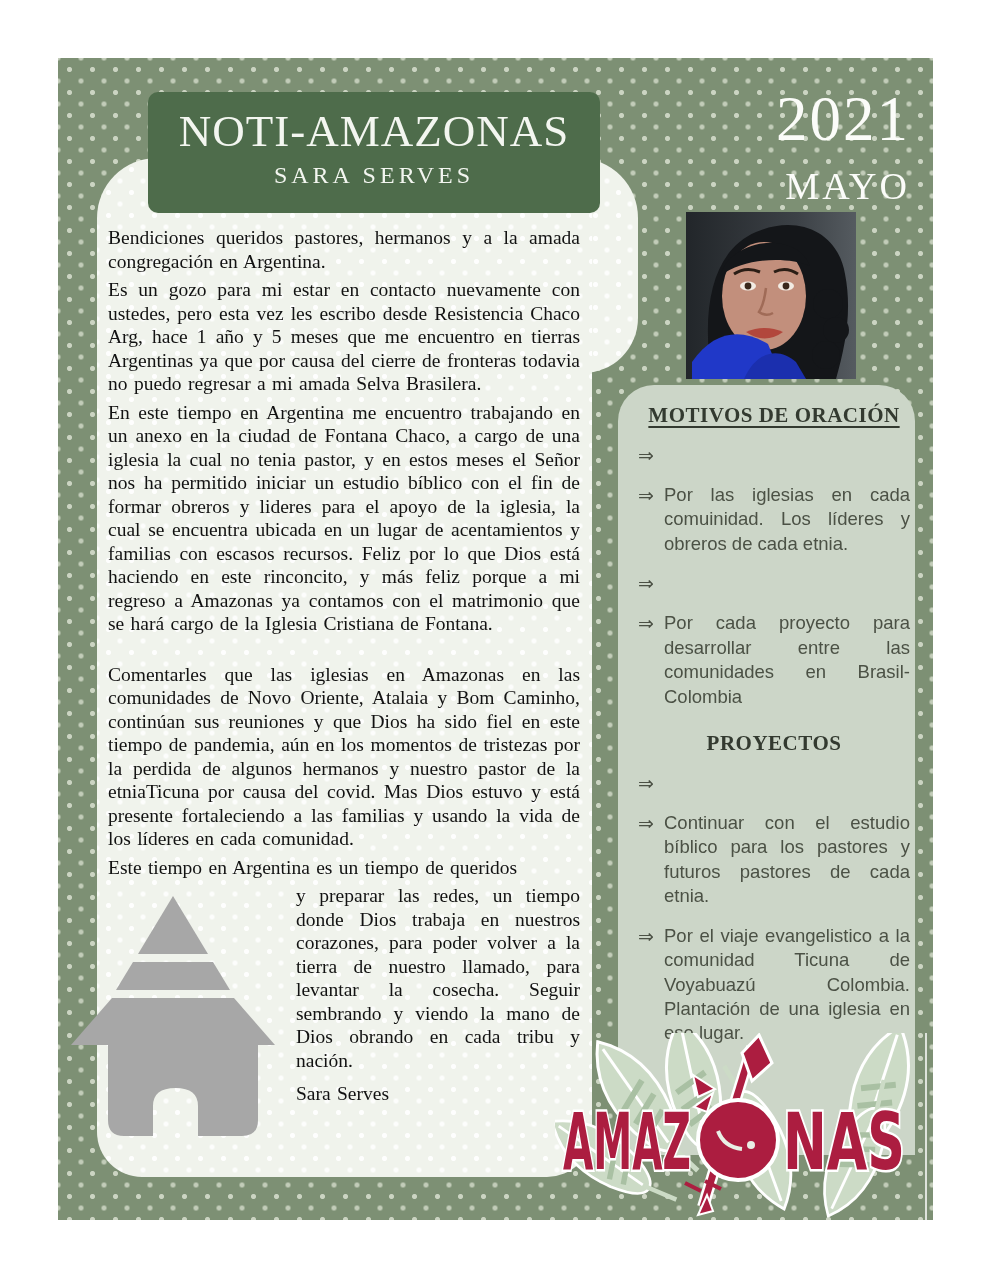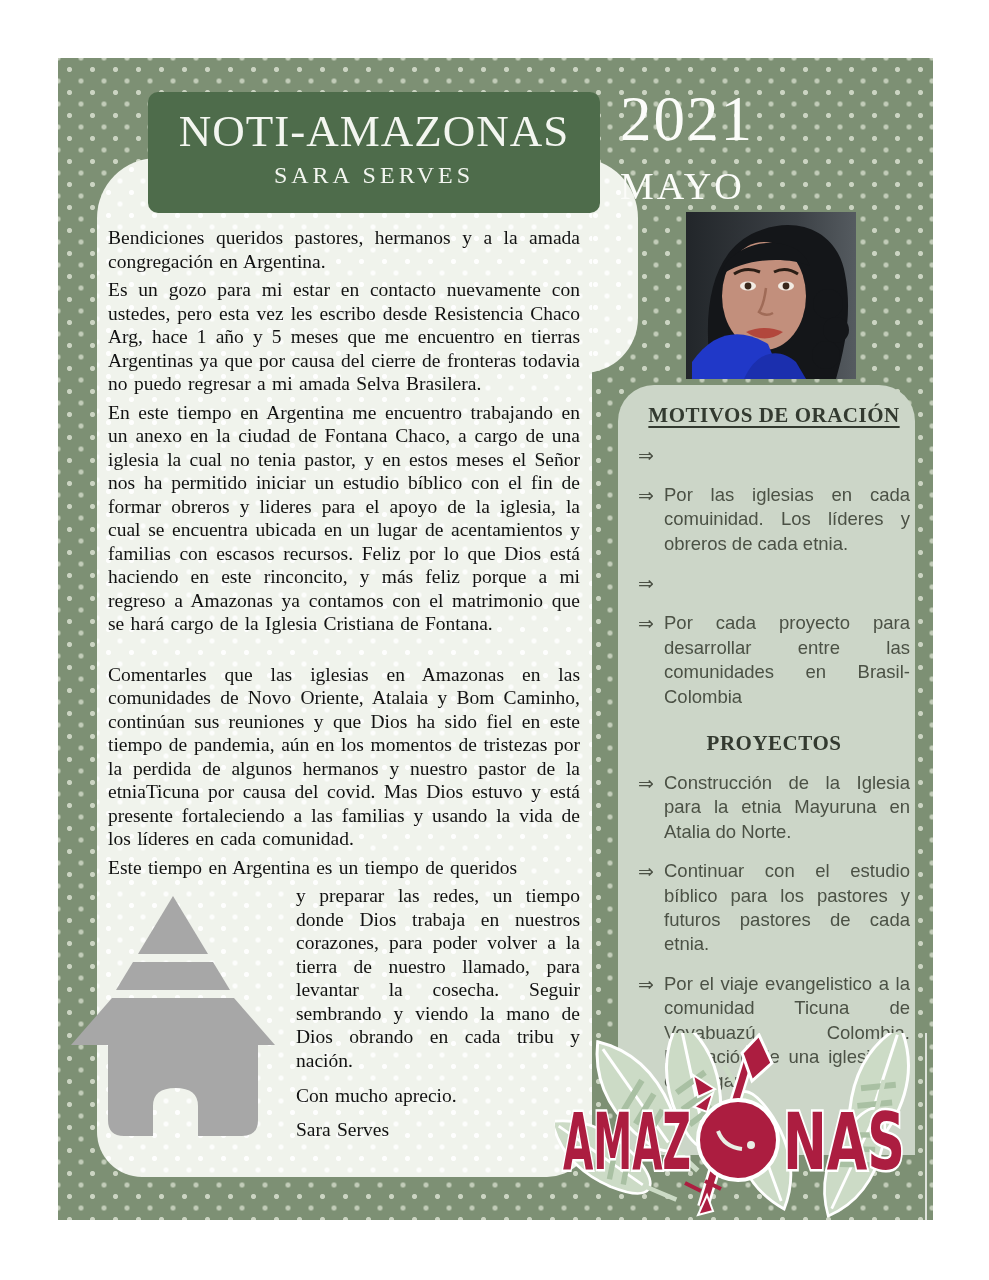--- a/index.html
+++ b/index.html
@@ -24,21 +24,21 @@
   }
   .panel-ear{position:absolute;left:480px;top:100px;width:100px;height:215px;
              border-radius:0 60px 55px 0;}
   .main-panel{position:absolute;left:39px;top:100px;width:495px;height:1019px;
               border-radius:60px 60px 45px 45px;
               padding:68px 12px 0 11px;box-sizing:border-box;}
   .header-box{position:absolute;left:90px;top:34px;width:452px;height:121px;
               background:#4e6c4b;border-radius:10px;text-align:center;color:#f3f6f0;}
   .header-title{font-size:45px;letter-spacing:1px;margin-top:16px;line-height:1.05;}
   .header-sub{font-size:24px;letter-spacing:4px;margin-top:7px;}
-  .year-block{position:absolute;left:562px;top:30px;width:290px;text-align:left;color:#fbfcf9;}
+  .year-block{position:absolute;left:562px;top:30px;width:290px;text-align:right;color:#fbfcf9;}
   .year-big{font-size:63px;line-height:1;letter-spacing:2px;}
   .year-month{font-size:38px;letter-spacing:3px;margin-top:13px;}
   .photo{position:absolute;left:628px;top:154px;width:170px;height:167px;overflow:hidden;}
   .sidebar{position:absolute;left:560px;top:327px;width:297px;height:770px;
            background:#ccd6c8;border-radius:36px 36px 0 0;box-sizing:border-box;
            padding:18px 5px 0 20px;font-family:"Liberation Sans", sans-serif;color:#4b5145;}
   .sb-heading{font-family:"Liberation Serif", serif;font-weight:bold;font-size:21px;
               color:#333a30;text-align:center;letter-spacing:.5px;}
   .sb-heading.underlined span{text-decoration:underline;text-underline-offset:4px;}
   .sb-list{margin-top:15px;}
@@ -81,21 +81,20 @@
 
             <svg width="225" height="252" viewBox="0 0 225 252">
               <path fill="#a7a7a7" fill-rule="evenodd" d="M40,150 L190,150 L190,232 Q190,248 174,248 L56,248 Q40,248 40,232 Z
                    M85,248 L85,218 Q85,200 107.5,200 Q130,200 130,218 L130,248 Z"></path>
               <polygon fill="#a7a7a7" points="105,8 140,66 70,66"></polygon>
               <polygon fill="#a7a7a7" points="65,74 145,74 162,102 48,102"></polygon>
               <polygon fill="#a7a7a7" points="44,110 166,110 207,157 3,157"></polygon>
             </svg>
           </div>
           <p>y preparar las redes, un tiempo donde Dios trabaja en nuestros corazones, para poder volver a la tierra de nuestro llamado, para levantar la cosecha. Seguir sembrando y viendo la mano de Dios obrando en cada tribu y nación.</p>
-          <p class="farewell">Con mucho aprecio.</p>
           <p class="signature">Sara Serves</p>
           <div class="clear"></div>
         </div>
       </div>
     </div>
 
     <div class="header-box">
       <div class="header-title">NOTI-AMAZONAS</div>
       <div class="header-sub">SARA SERVES</div>
     </div>
@@ -152,21 +151,20 @@
         <div class="sb-item">
           <span class="sb-arrow">⇒</span>
           <span class="sb-text">Por cada proyecto para desarrollar entre las comunidades en Brasil-Colombia</span>
         </div>
       </div>
 
       <div class="sb-heading projects-heading">PROYECTOS</div>
       <div class="sb-list">
         <div class="sb-item">
           <span class="sb-arrow">⇒</span>
-          <span class="sb-text">Construcción de la Iglesia para la etnia Mayuruna en Atalia do Norte.</span>
         </div>
         <div class="sb-item">
           <span class="sb-arrow">⇒</span>
           <span class="sb-text">Continuar con el estudio bíblico para los pastores y futuros pastores de cada etnia.</span>
         </div>
         <div class="sb-item">
           <span class="sb-arrow">⇒</span>
           <span class="sb-text">Por el viaje evangelistico a la comunidad Ticuna de Voyabuazú Colombia. Plantación de una iglesia en ese lugar.</span>
         </div>
       </div>

